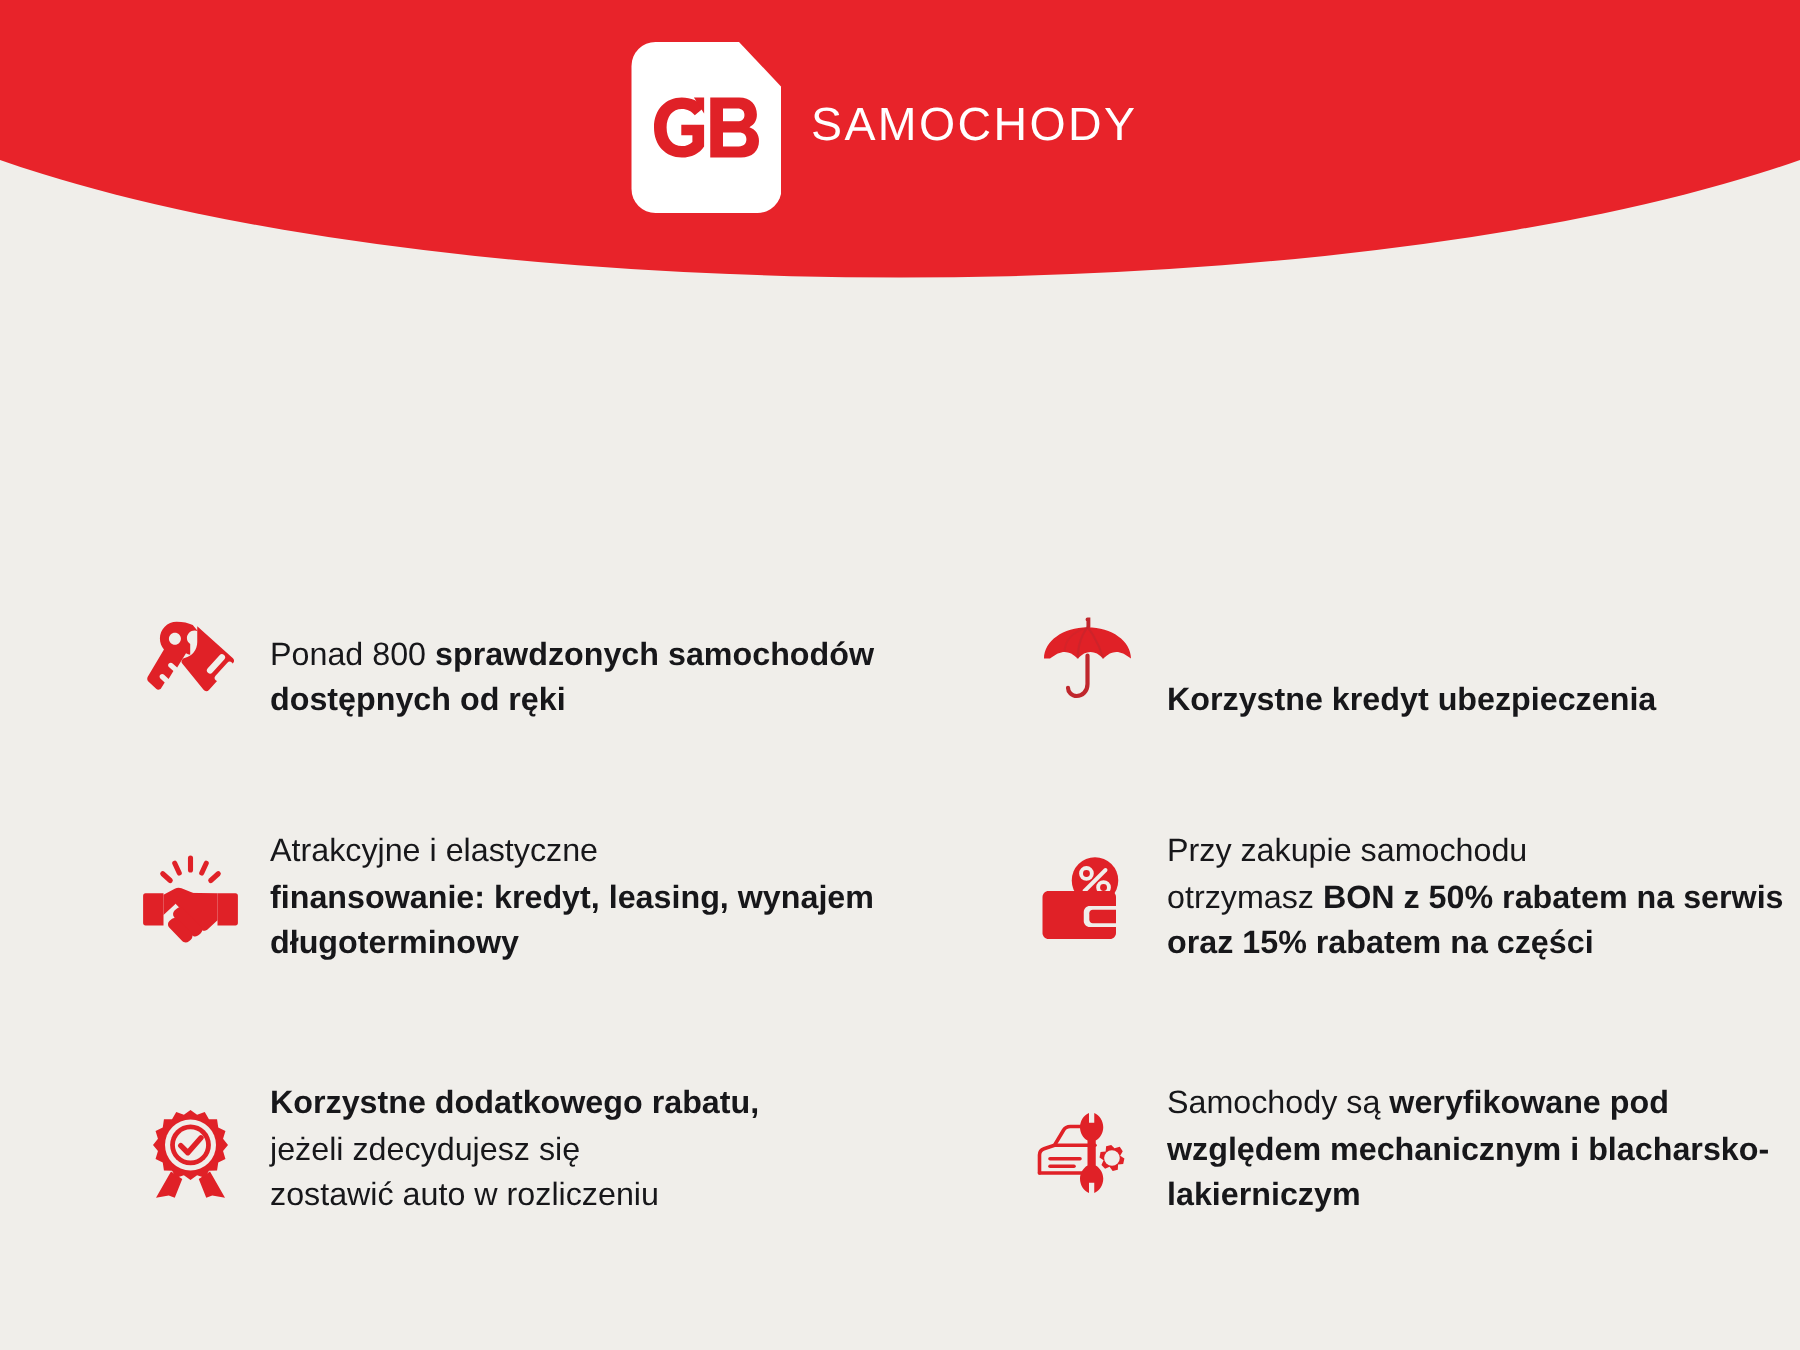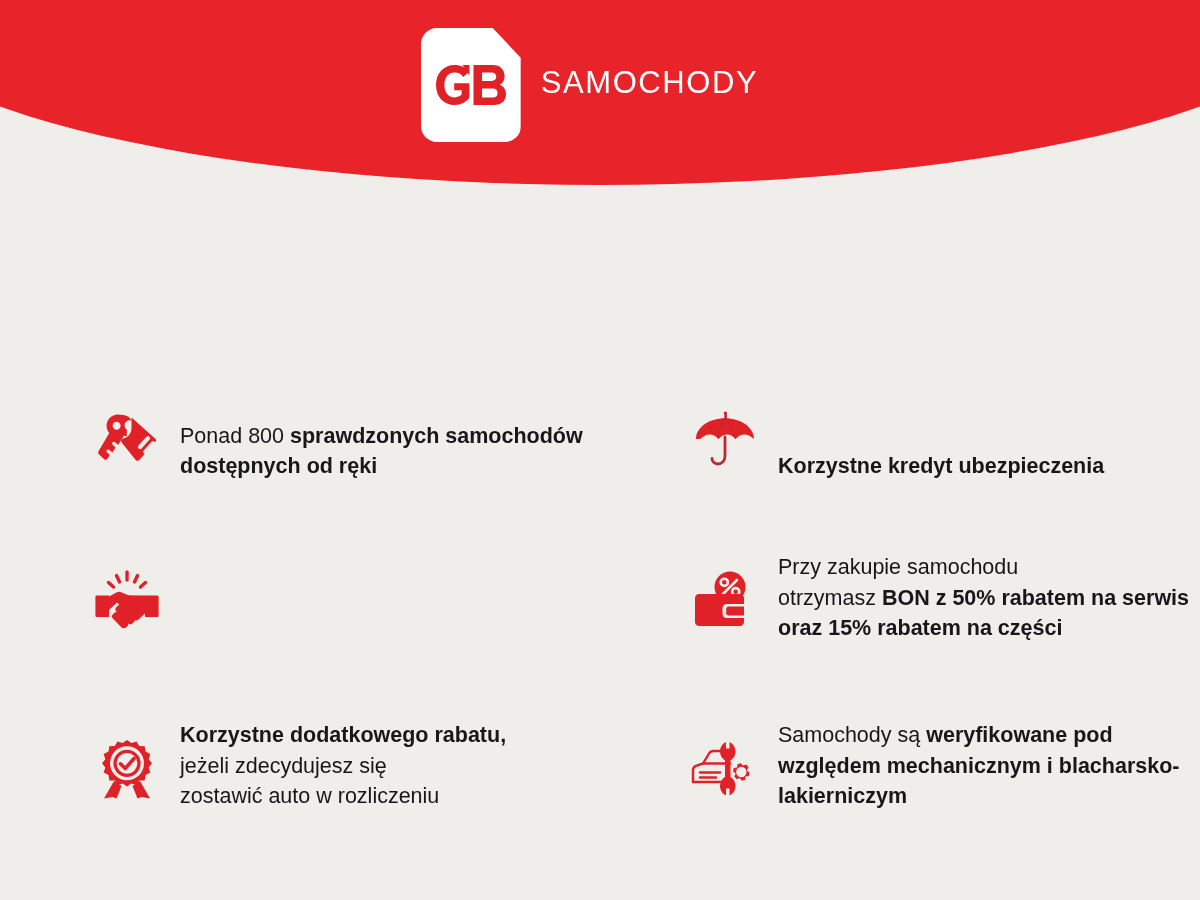--- a/index.html
+++ b/index.html
@@ -262,20 +262,21 @@
                      L23.5 33 C22.2 31.6 22.3 29.4 23.8 28.1 L27 25.2 Z"></path>
             <path d="M28 35.5 L40 47.5 C41.3 48.8 41.2 51 39.7 52.3 L38.5 53.4
                      C37 54.7 34.8 54.6 33.5 53.1 L22.2 41.6 C21 40.3 21.1 38.2 22.5 36.9
                      L24 35.6 C25.2 34.5 26.9 34.5 28 35.5 Z"></path>
             <path d="M24.5 43 L33.5 52 C34.7 53.2 34.6 55.3 33.2 56.5 L32 57.5
                      C30.6 58.7 28.5 58.6 27.3 57.2 L18.8 48.4 C17.6 47.1 17.7 45.1 19.1 43.9
                      L20.5 42.7 C21.7 41.7 23.4 41.8 24.5 43 Z"></path>
           </g>
         </svg>
       </div>
+      <div class="feature-text">Atrakcyjne i elastyczne<br><b>finansowanie: kredyt, leasing, wynajem długoterminowy</b></div>
     </div>
 
     <div class="feature right row2-right">
       <div class="feature-icon">
         <svg width="66" height="62" viewBox="0 0 66 62" aria-hidden="true">
           <circle cx="38" cy="17" r="15.5" fill="#E02127"></circle>
           <g stroke="#F0EEEA" stroke-width="2.6" stroke-linecap="round" fill="none">
             <line x1="31" y1="24" x2="45" y2="10"></line>
           </g>
           <circle cx="32.3" cy="12.3" r="3.6" fill="none" stroke="#F0EEEA" stroke-width="2.6"></circle>

